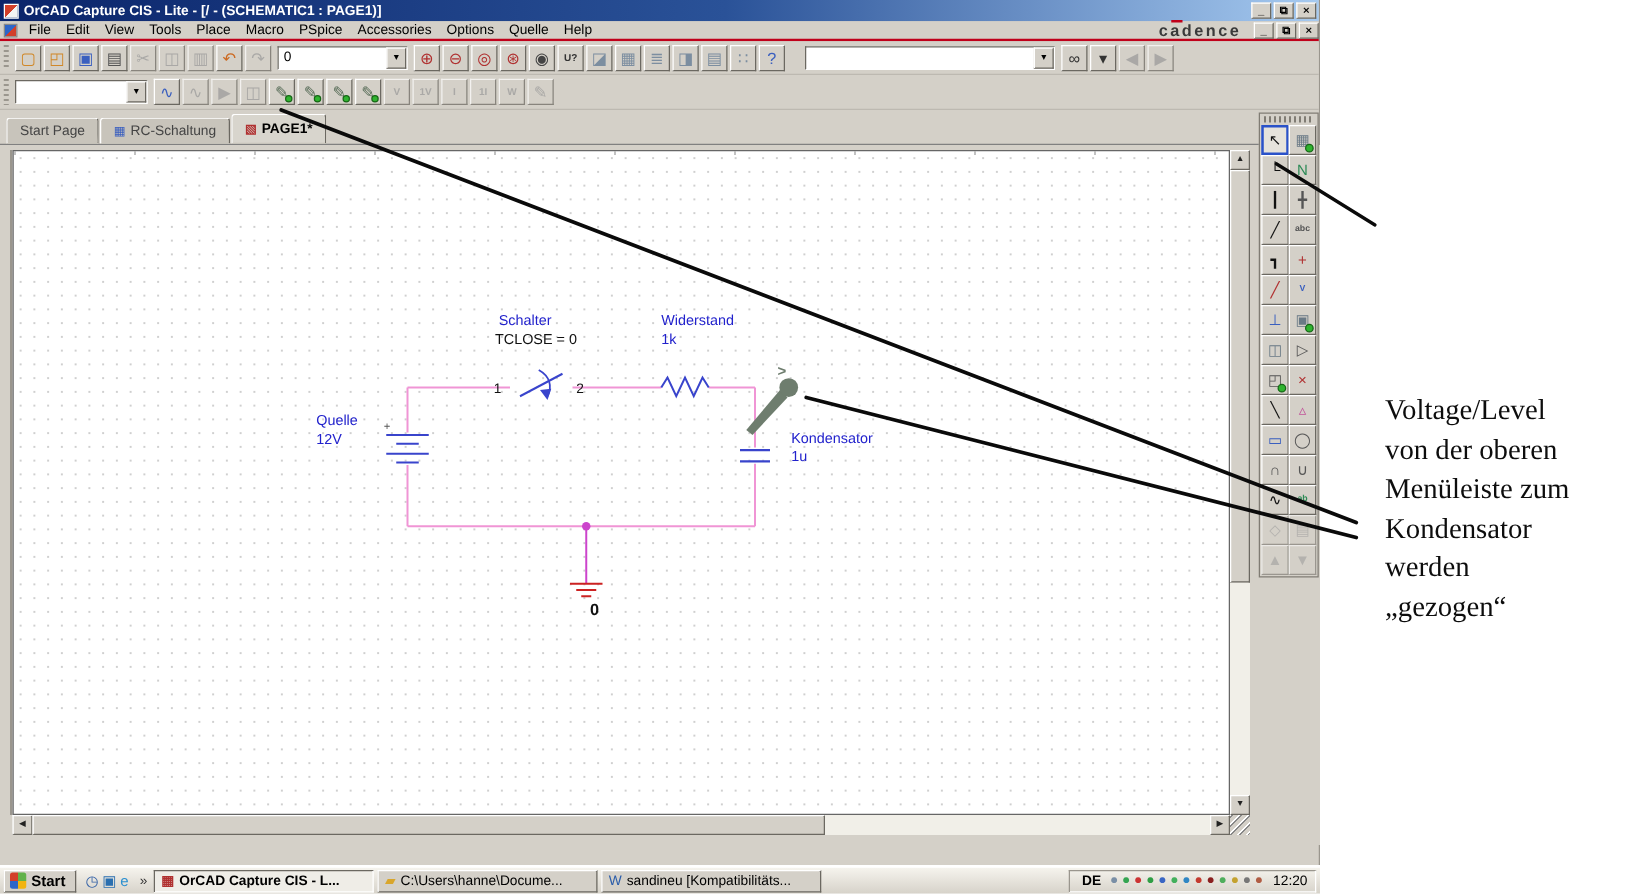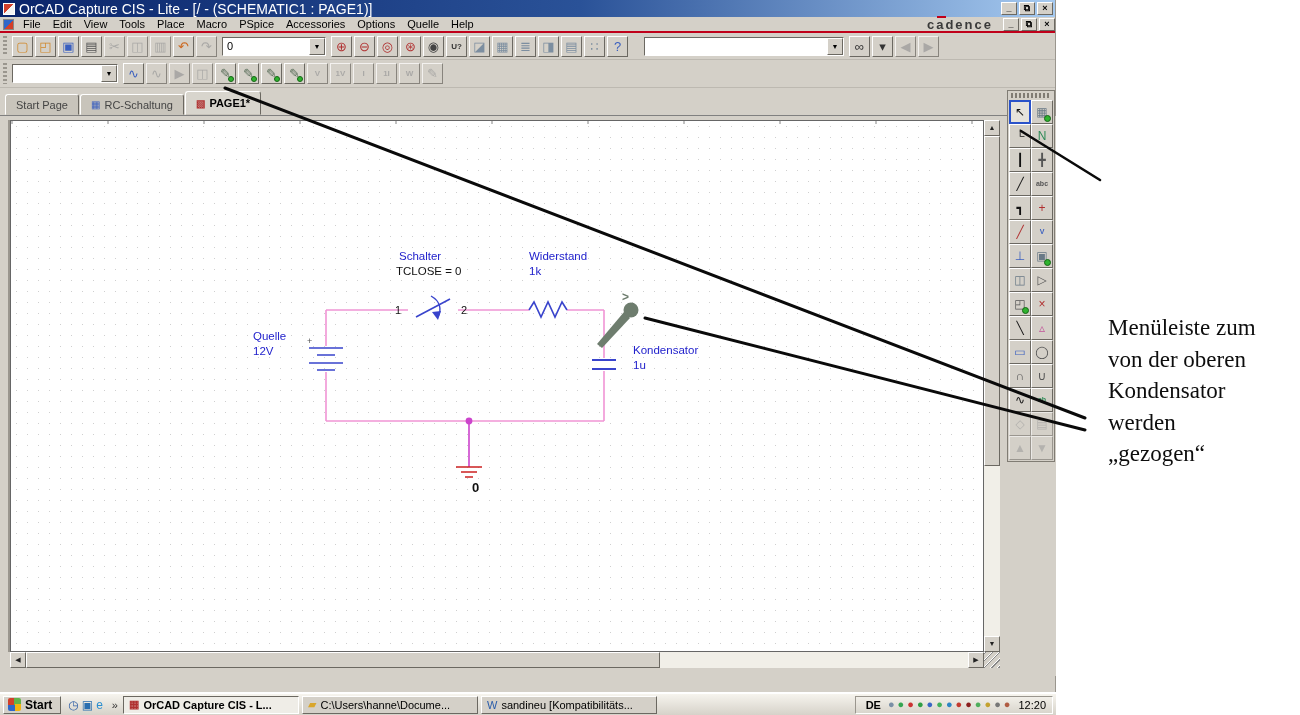--- a/index.html
+++ b/index.html
@@ -5,21 +5,21 @@
   * { margin:0; padding:0; box-sizing:border-box; }
   body { font-family:"Liberation Sans",sans-serif; background:#fff; }
   .stage { position:relative; width:1300px; height:715px; background:#fff; overflow:hidden; }
 
   
   .app { position:absolute; left:0; top:0; width:1056px; height:692px; background:#d4d0c8; border-right:1px solid #9a968e; }
 
   .titlebar { height:17px; display:flex; align-items:center; padding:0 2px 0 3px;
     background:linear-gradient(90deg,#0a246a 0%,#2a5298 55%,#a6caf0 100%); color:#fff; }
   .app-ico { width:12px; height:12px; margin-right:4px; background:linear-gradient(135deg,#d23f2a 50%,#f4f4f4 50%); border:1px solid #fff; }
-  .title-text { font-size:14px; font-weight:normal; flex:1; white-space:nowrap; overflow:hidden; }
+  .title-text { font-size:11px; font-weight:bold; flex:1; white-space:nowrap; overflow:hidden; }
   .winbtns { display:flex; gap:2px; }
   .winbtn { width:16px; height:13px; font-size:9px; line-height:10px; text-align:center; color:#000; font-weight:bold; background:#d4d0c8; border:1px solid; border-color:#fff #6b6861 #6b6861 #fff; cursor:default; }
 
   .menubar { height:14px; display:flex; align-items:center; background:#d4d0c8; padding-left:2px; }
   .menu-item { font-size:11px; padding:0 6px; color:#000; }
   .doc-ico { width:11px; height:11px; margin:0 3px 0 1px; background:linear-gradient(135deg,#2e66c9 50%,#d23f2a 50%); border:1px solid #888; }
   .menubar .spacer { flex:1; }
   .brand { position:relative; font-size:13px; font-weight:bold; letter-spacing:2px; color:#3a3a3a; margin-right:10px; }
   .brand .accent { position:absolute; left:10px; top:-1px; width:9px; height:2px; background:var(--accent,#c00); }
   .redline { height:2px; background:var(--accent,#c00); }
@@ -533,22 +533,23 @@
           <span class="tray-ico"><span class="g" style="color: rgb(196, 162, 47);">●</span></span>
           <span class="tray-ico"><span class="g" style="color: rgb(119, 119, 119);">●</span></span>
           <span class="tray-ico"><span class="g" style="color: rgb(176, 92, 67);">●</span></span>
         </span>
       <span class="clock">12:20</span>
     </span>
   </div>
 
   <div class="ann ann-vm">
 
+  <div class="ann-line">Voltage/Level</div>
+      <div class="ann-line">von der oberen</div>
       <div class="ann-line">Menüleiste zum</div>
-      <div class="ann-line">von der oberen</div>
       <div class="ann-line">Kondensator</div>
       <div class="ann-line">werden</div>
       <div class="ann-line">„gezogen“</div>
     </div>
 
   <svg class="overlay" width="1300" height="715" viewBox="0 0 1300 715">
     <line x1="225" y1="88" x2="1085" y2="418" stroke="#0a0a0a" stroke-width="3" stroke-linecap="round"></line>
     <line x1="645" y1="318" x2="1085" y2="430" stroke="#0a0a0a" stroke-width="3" stroke-linecap="round"></line>
     <line x1="1021" y1="131" x2="1100" y2="180" stroke="#0a0a0a" stroke-width="2.6" stroke-linecap="round"></line>
   </svg>

